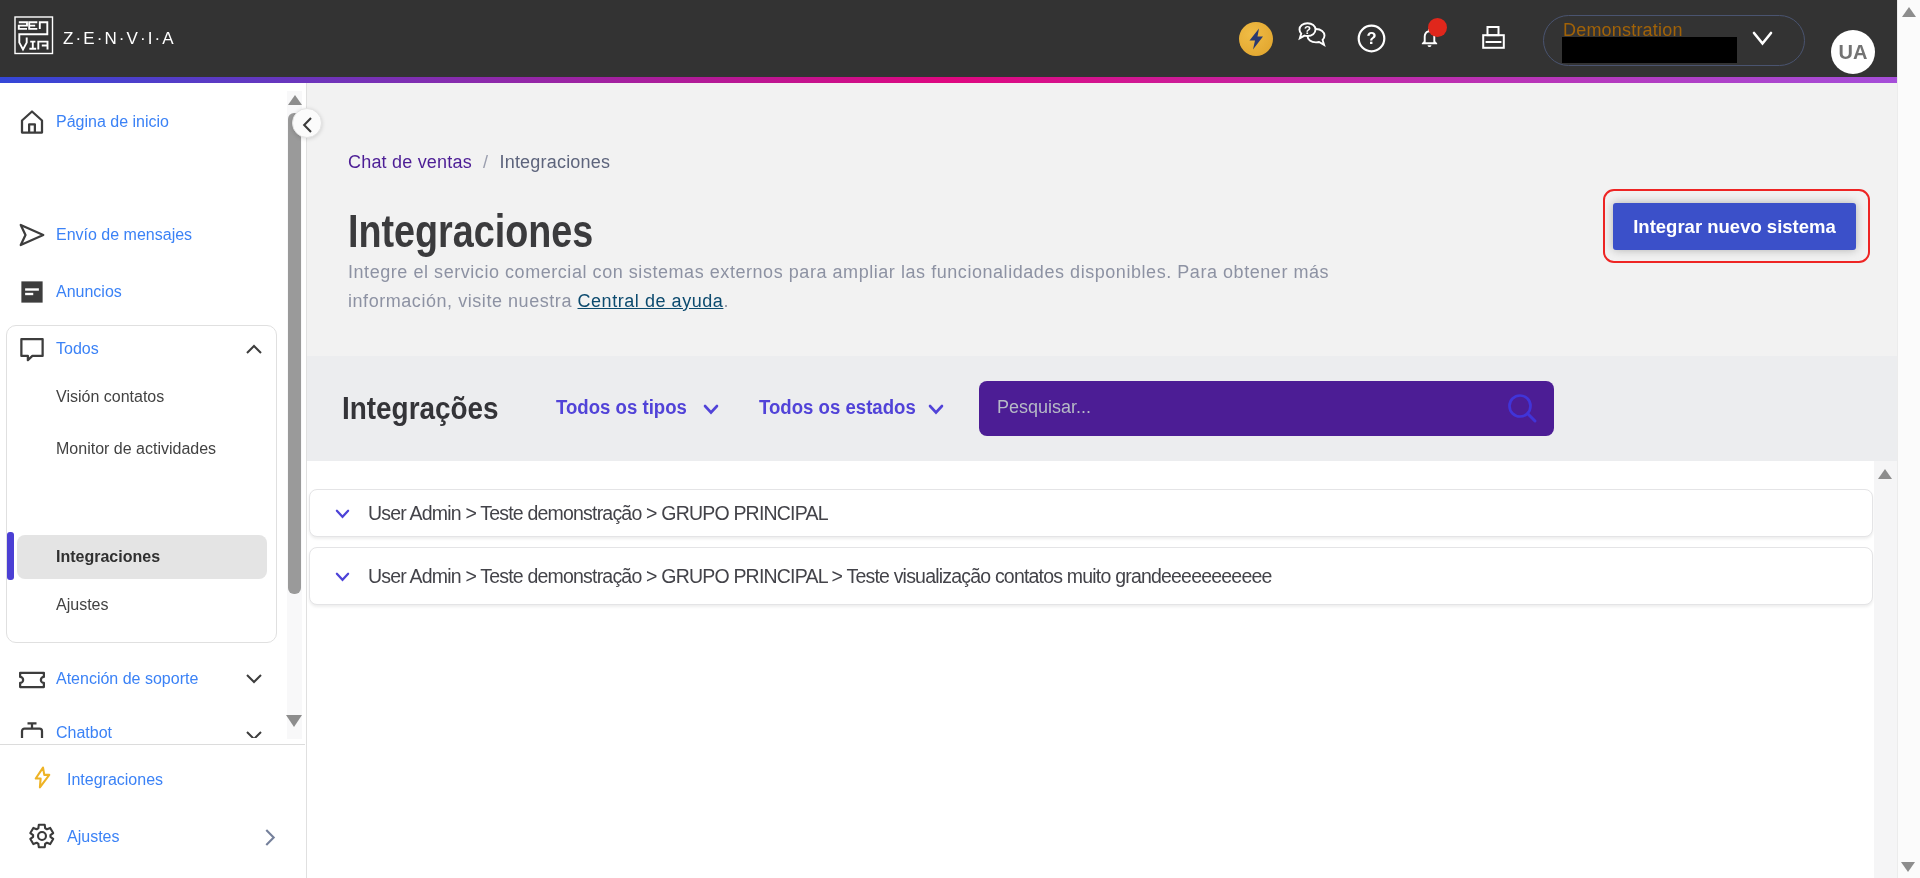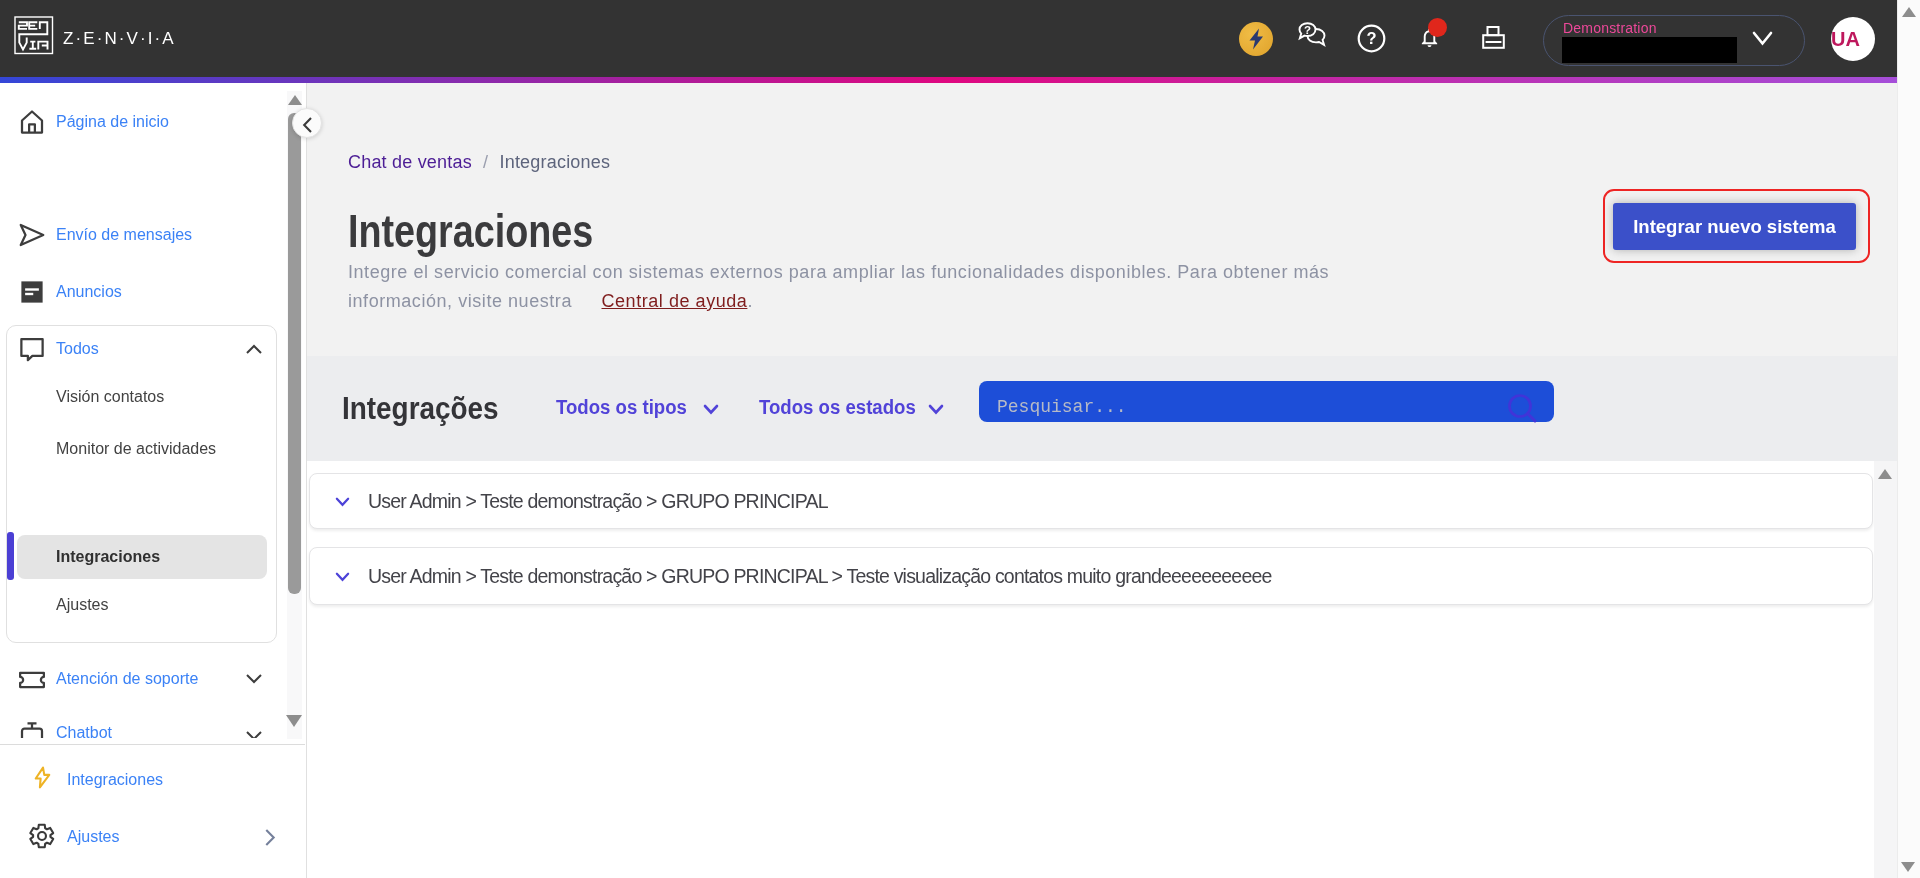--- a/index.html
+++ b/index.html
@@ -8,23 +8,23 @@
   .abs { position:absolute; }
 
   
   #topbar { left:0; top:0; width:1897px; height:77px; background:#333333; }
   #gradbar { left:0; top:77px; width:1897px; height:6px;
     background:linear-gradient(90deg,#3447d8 0%,#8a2bad 25%,#df0880 50%,#c524a2 68%,#a54ed9 100%); }
   #logoBox { left:14px; top:16px; }
   #wordmark { left:63px; top:29px; color:#fff; font-size:17px; letter-spacing:2.1px; font-weight:400; }
   #goldCircle { left:1239px; top:22px; width:34px; height:34px; border-radius:50%; background:radial-gradient(circle at 35% 35%, #f0bc45, #dfa22b); }
   #pill { left:1543px; top:15px; width:262px; height:51px; border:1.5px solid #4a5470; border-radius:26px; }
-  #demoTxt { left:1563px; top:20px; color:#ec4899; font-size:14px; letter-spacing:0.2px; }
+  #demoTxt { left:1563px; top:20px; color:#a16207; font-size:18px; letter-spacing:0.2px;text-decoration:underline; }
   #redact { left:1562px; top:37px; width:175px; height:26px; background:#000; }
-  #avatar { left:1831px; top:17px; width:44px; height:44px; border-radius:50%; background:#fff; color:#be185d; font-weight:bold; font-size:20px; line-height:44px; }
+  #avatar { left:1831px; top:30px; width:44px; height:44px; border-radius:50%; background:#fff; color:#737373; font-weight:bold; font-size:20px; text-align:center; line-height:44px; }
 
   
   #sidebar { left:0; top:83px; width:306px; height:795px; background:#fff; }
   .sitem { position:absolute; left:0; width:280px; height:44px; }
   .sitem svg { position:absolute; left:17px; top:7px; }
   .sitem .lbl { position:absolute; left:56px; top:50%; transform:translateY(-50%); font-size:16px; color:#3b82f6; }
   .chev { position:absolute; }
   #ventasBox { position:absolute; left:6px; top:242px; width:271px; height:318px; border:1px solid #e0e0e0; border-radius:10px; }
   .subitem { position:absolute; left:17px; width:250px; height:44px; }
   .subitem .lbl { position:absolute; left:39px; top:50%; transform:translateY(-50%); font-size:16px; color:#424242; }
@@ -35,26 +35,26 @@
   .tri-up { width:0; height:0; border-left:7px solid transparent; border-right:7px solid transparent; border-bottom:10px solid #8d8d8d; }
   .tri-down { width:0; height:0; border-left:7px solid transparent; border-right:7px solid transparent; border-top:10px solid #8d8d8d; }
 
   
   #main { left:306px; top:83px; width:1591px; height:795px; background:#f2f2f2; border-left:1px solid #e0e0e0; }
   #filterBand { position:absolute; left:0; top:273px; width:1591px; height:105px; background:#ecedef; }
   #tableArea { position:absolute; left:0; top:378px; width:1591px; height:417px; background:#fff; }
   #breadcrumb { position:absolute; left:41px; top:69px; font-size:18px; color:#3e4462; letter-spacing:0.2px; }
   #pageTitle { position:absolute; left:41px; top:121px; font-size:46px; font-weight:bold; color:#3b3b3d; transform:scaleX(0.82); transform-origin:left; letter-spacing:0; }
   #pageDesc { position:absolute; left:41px; top:175px; font-size:18px; color:#8d92a3; line-height:29px; letter-spacing:0.55px; }
-  #pageDesc a { color:#7f1d1d;margin-left:24px; }
+  #pageDesc a { color:#0c4a6e; }
   #redBox { position:absolute; left:1296px; top:106px; width:267px; height:74px; border:2.5px solid #ee2524; border-radius:11px; }
   #blueBtn { position:absolute; left:1306px; top:120px; width:243px; height:47px; background:#3b50c9; border-radius:3px; color:#fff; font-size:18.5px; font-weight:bold; text-align:center; line-height:47px; box-shadow:0 0 10px rgba(110,110,110,.5); }
   #listTitle { position:absolute; left:35px; top:308px; font-size:31px; font-weight:bold; color:#343438; transform:scaleX(0.9); transform-origin:left; }
   .filterTxt { position:absolute; top:313px; font-size:20px; font-weight:bold; color:#5143d8; transform:scaleX(0.93); transform-origin:left; }
-  #search { position:absolute; left:672px; top:298px; width:575px; height:41px; background:#1d4ed8; border-radius:8px;font-family:Liberation Mono, monospace; }
+  #search { position:absolute; left:672px; top:298px; width:575px; height:55px; background:#4c1d95; border-radius:8px; }
   #search .ph { position:absolute; left:18px; top:16px; font-size:18px; color:#b6bac6; }
     .rowCard { position:absolute; left:2px; width:1564px; background:#fff; border:1px solid #e4e4e6; border-radius:8px; box-shadow:0 2px 3px rgba(0,0,0,.07); }
   .rowCard .txt { position:absolute; left:58px; top:50%; transform:translateY(-50%); font-size:19.5px; color:#434349; letter-spacing:-0.8px; }
   .rowCard svg { position:absolute; left:25px; top:50%; margin-top:-6px; }
   #gutter { position:absolute; left:1567px; top:378px; width:23px; height:417px; background:#f5f5f6; }
 
   
   #collapseBtn { left:292px; top:108px; width:30px; height:30px; border-radius:50%; background:#fbfbfb; border:1px solid #e3e3e3; box-shadow:0 1px 4px rgba(0,0,0,.15); z-index:5; }
 
   
@@ -225,21 +225,21 @@
     <svg class="abs" style="left:621px;top:321px;position:absolute" width="16" height="11" viewBox="0 0 16 11">
       <path d="M2 2 L8 8.5 L14 2" fill="none" stroke="#5143d8" stroke-width="2.6" stroke-linecap="round"></path>
     </svg>
     <div id="search">
       <div class="ph">Pesquisar...</div>
       <svg style="position:absolute;right:14px;top:11px" width="34" height="34" viewBox="0 0 34 34">
         <circle cx="14" cy="14" r="10.5" fill="none" stroke="#4134d8" stroke-width="2.7"></circle>
         <path d="M21.8 21.8 L29 29" stroke="#4134d8" stroke-width="3" stroke-linecap="round"></path>
       </svg>
     </div>
-    <div class="rowCard" style="top:390px;height:56px">
+    <div class="rowCard" style="top:406px;height:48px">
       <svg width="15" height="14" viewBox="0 0 16 11">
         <path d="M2 2 L8 8.5 L14 2" fill="none" stroke="#4d43d8" stroke-width="2.4" stroke-linecap="round"></path>
       </svg>
       <span class="txt">User Admin &gt; Teste demonstração &gt; GRUPO PRINCIPAL</span>
     </div>
     <div class="rowCard" style="top:464px;height:58px">
       <svg width="15" height="14" viewBox="0 0 16 11">
         <path d="M2 2 L8 8.5 L14 2" fill="none" stroke="#4d43d8" stroke-width="2.4" stroke-linecap="round"></path>
       </svg>
       <span class="txt">User Admin &gt; Teste demonstração &gt; GRUPO PRINCIPAL &gt; Teste visualização contatos muito grandeeeeeeeeeee</span>

